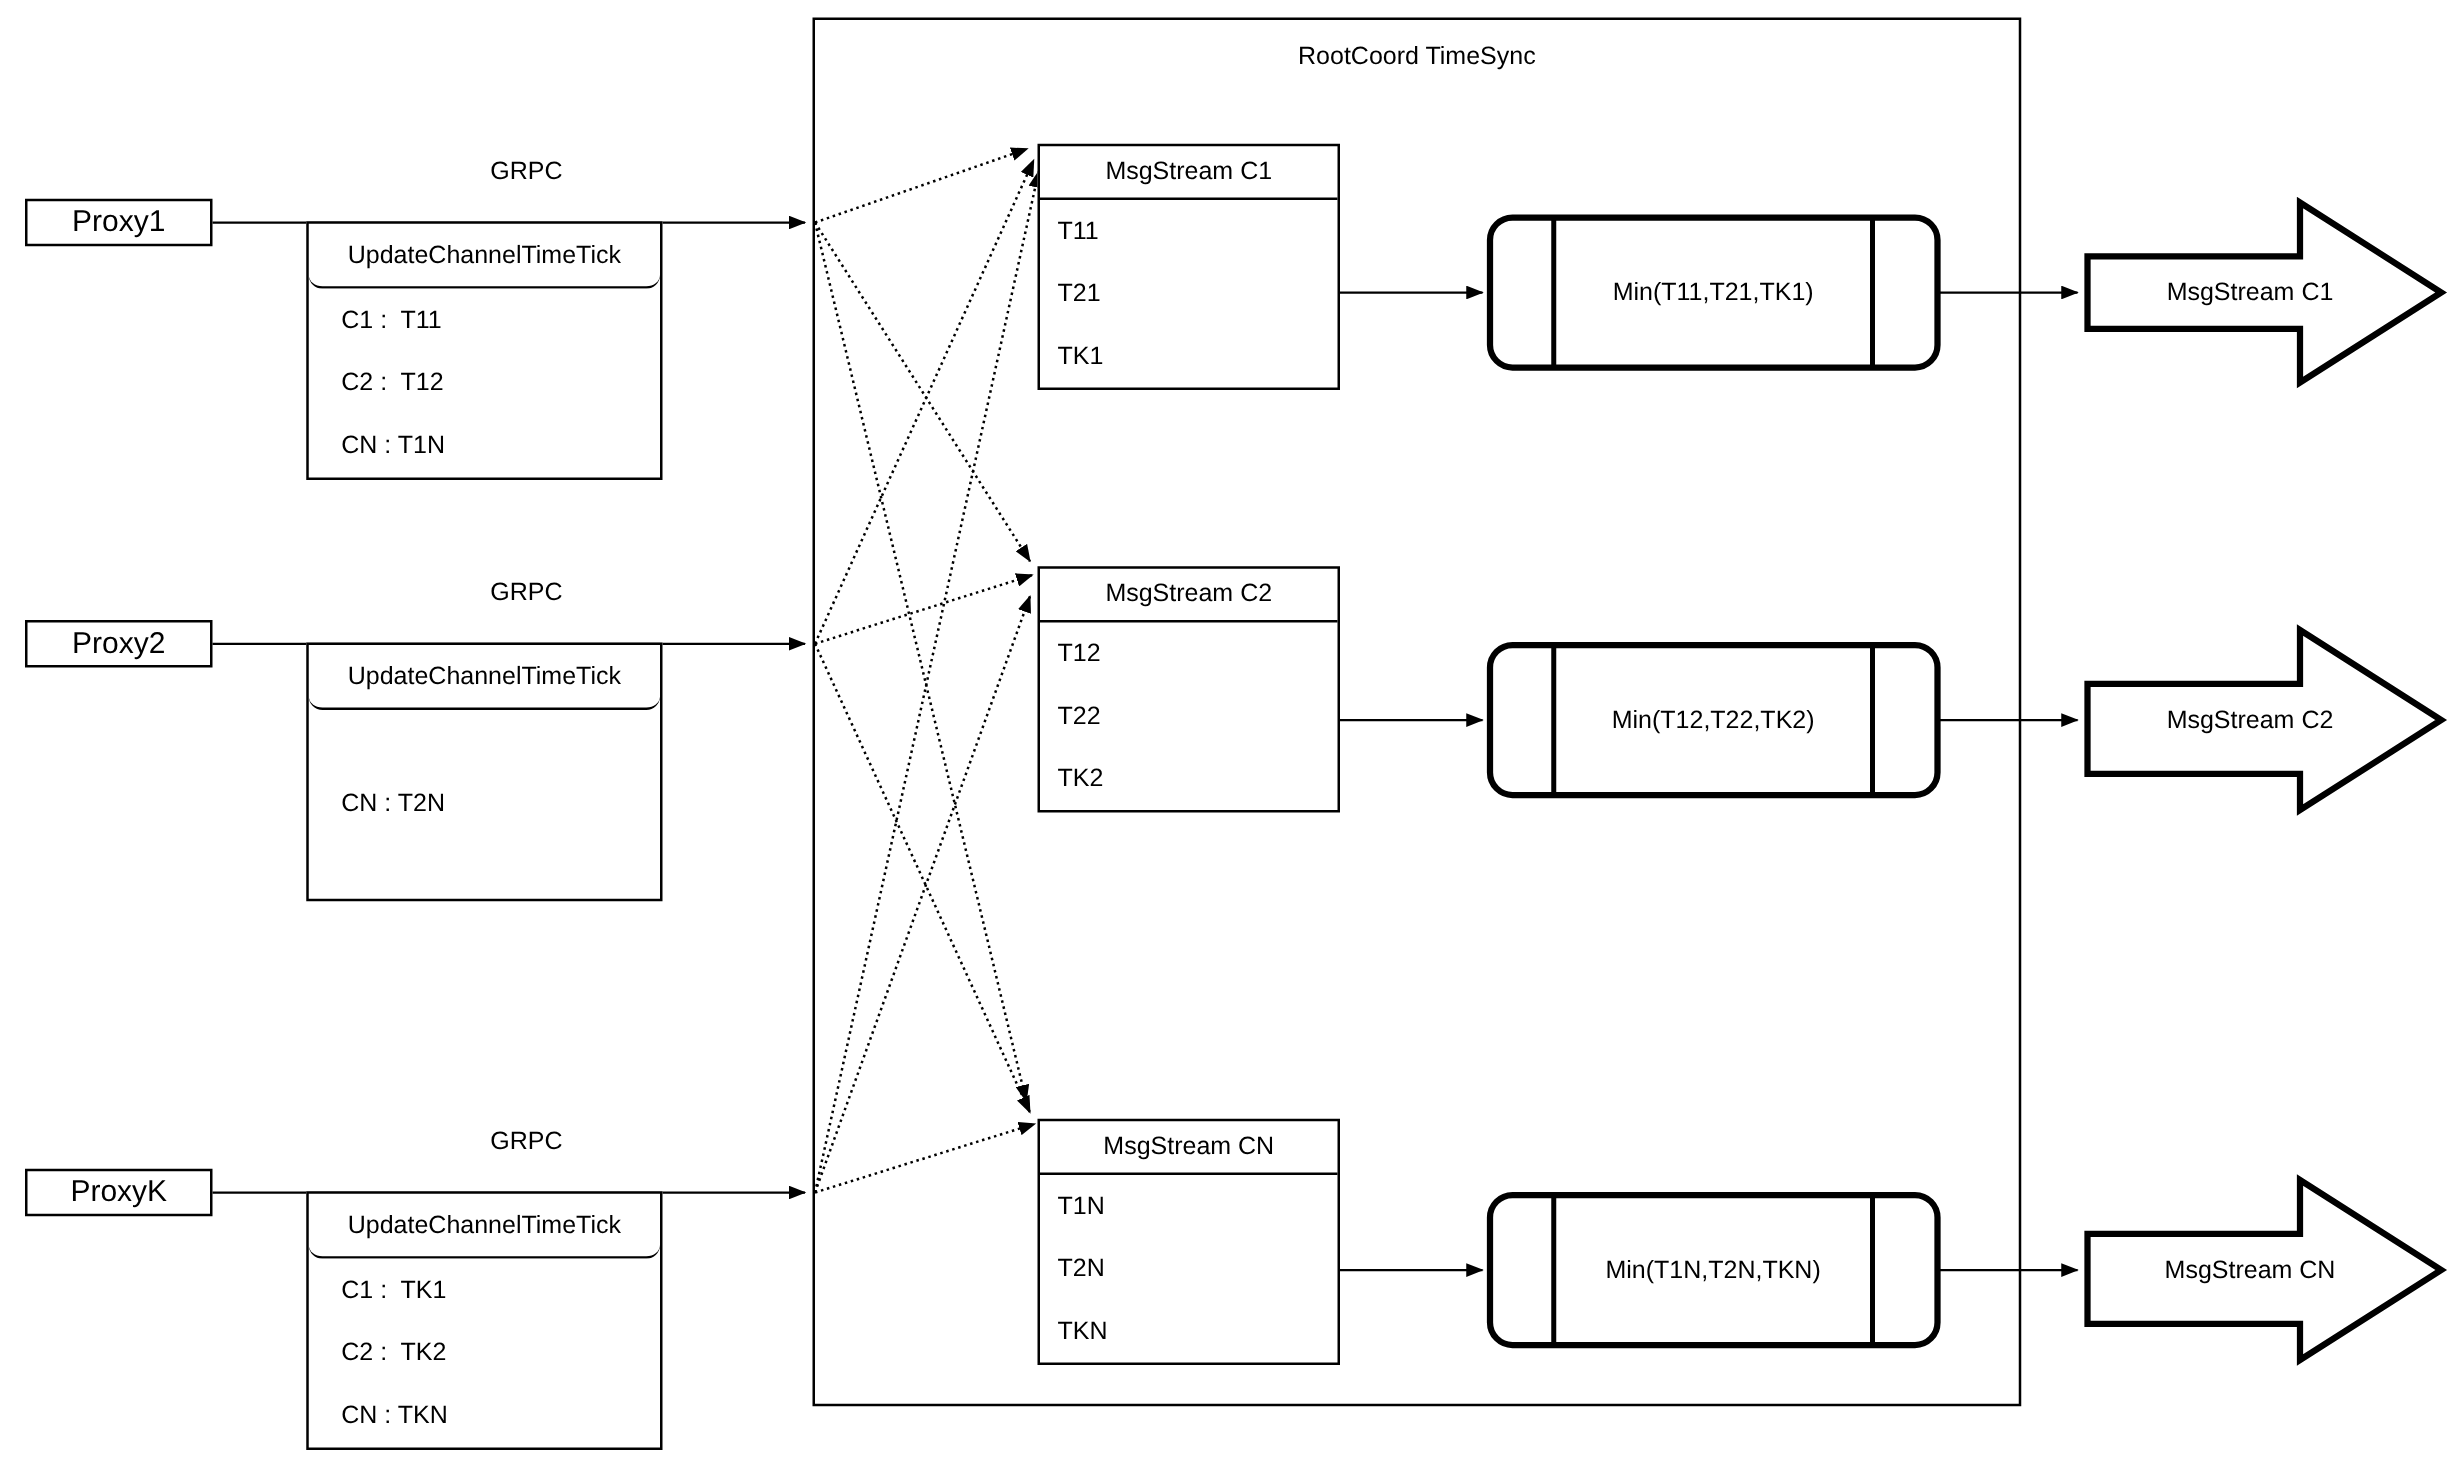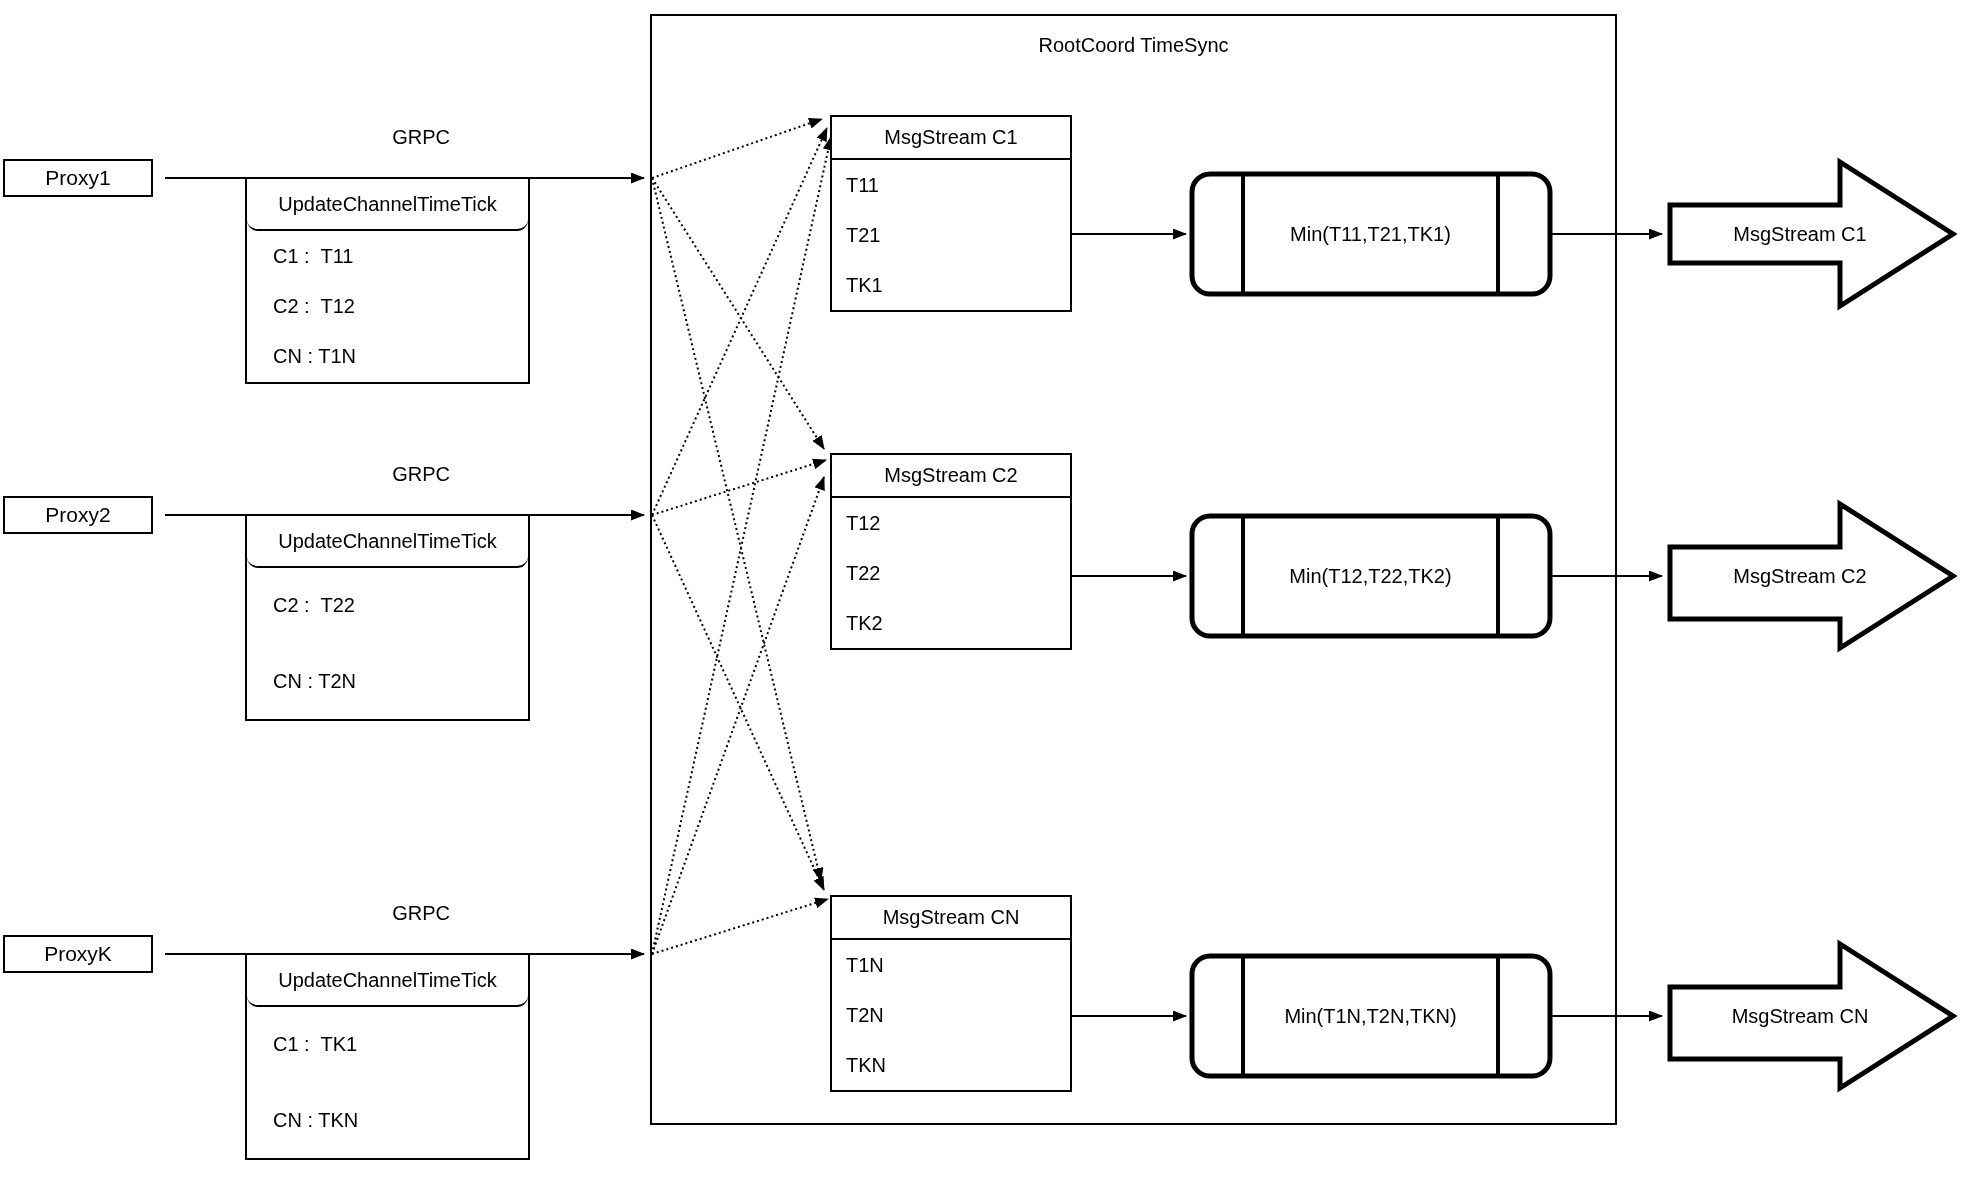--- a/index.html
+++ b/index.html
@@ -4,22 +4,22 @@
 <style>
   html,body{margin:0;padding:0;background:#ffffff;}
   #canvas{
     position:relative;width:1969px;height:1183px;background:#ffffff;
     font-family:"Liberation Sans",sans-serif;color:#000;overflow:hidden;
   }
   #wires{position:absolute;left:0;top:0;width:1969px;height:1183px;}
   .abs{position:absolute;box-sizing:border-box;}
   .label{font-size:20px;line-height:26px;white-space:nowrap;}
   .proxy-box{
-    left:3px;width:150px;height:38px;border:2px solid #000;background:#fff;
-    display:flex;align-items:center;justify-content:center;font-size:21px;
+    left:20px;width:150px;height:38px;border:2px solid #000;background:#fff;
+    display:flex;align-items:center;justify-content:center;font-size:24px;
   }
   .grpc{left:250px;width:200px;height:26px;text-align:right;font-size:20px;}
   .utable{
     left:245px;width:285px;height:207px;border:2px solid #000;background:#fff;
     display:flex;flex-direction:column;font-size:20px;
   }
   .utable .thead{
     height:50px;flex:0 0 auto;border-bottom:2px solid #000;
     display:flex;align-items:center;justify-content:center;white-space:nowrap;border-radius:11px;
   }
@@ -125,37 +125,37 @@
     <div class="trow">T21</div>
     <div class="trow">TK1</div>
   </div>
   <div class="abs min-label r0">Min(T11,T21,TK1)</div>
   <div class="abs arrow-label r0">MsgStream C1</div>
 
   <div class="abs grpc r1 label">GRPC</div>
   <div class="abs proxy-box r1">Proxy2</div>
   <div class="abs utable r1">
     <div class="thead">UpdateChannelTimeTick</div>
-    <div class="trow">C2 :  T22</div>
     <div class="trow">CN : T2N</div>
   </div>
   <div class="abs mtable r1">
     <div class="thead">MsgStream C2</div>
     <div class="trow">T12</div>
     <div class="trow">T22</div>
     <div class="trow">TK2</div>
   </div>
   <div class="abs min-label r1">Min(T12,T22,TK2)</div>
   <div class="abs arrow-label r1">MsgStream C2</div>
 
   <div class="abs grpc r2 label">GRPC</div>
   <div class="abs proxy-box r2">ProxyK</div>
   <div class="abs utable r2">
     <div class="thead">UpdateChannelTimeTick</div>
     <div class="trow">C1 :  TK1</div>
+    <div class="trow">C2 :  TK2</div>
     <div class="trow">CN : TKN</div>
   </div>
   <div class="abs mtable r2">
     <div class="thead">MsgStream CN</div>
     <div class="trow">T1N</div>
     <div class="trow">T2N</div>
     <div class="trow">TKN</div>
   </div>
   <div class="abs min-label r2">Min(T1N,T2N,TKN)</div>
   <div class="abs arrow-label r2">MsgStream CN</div>

